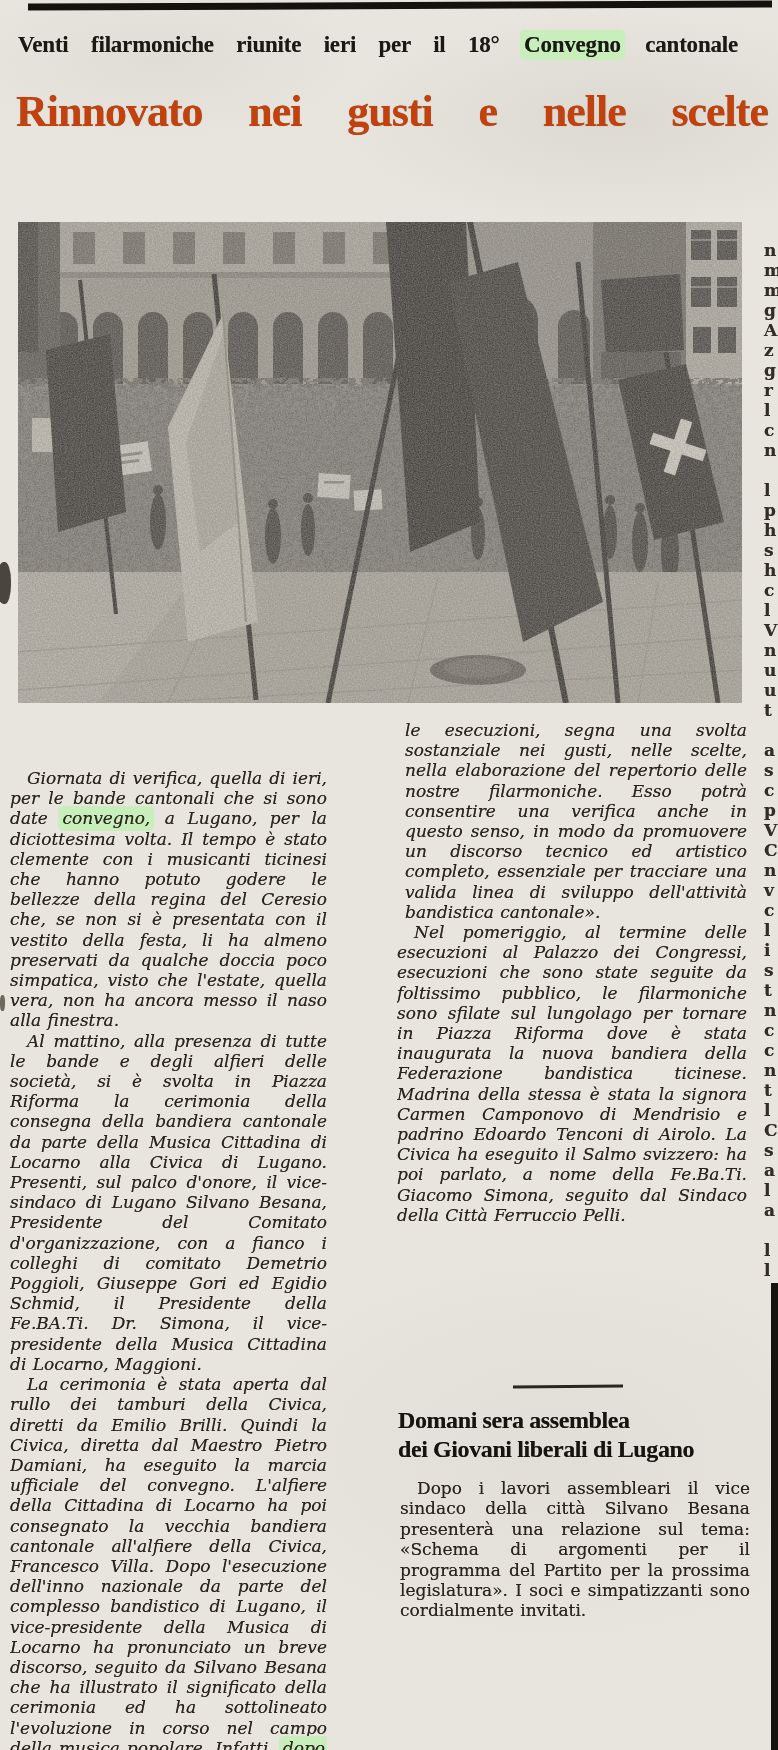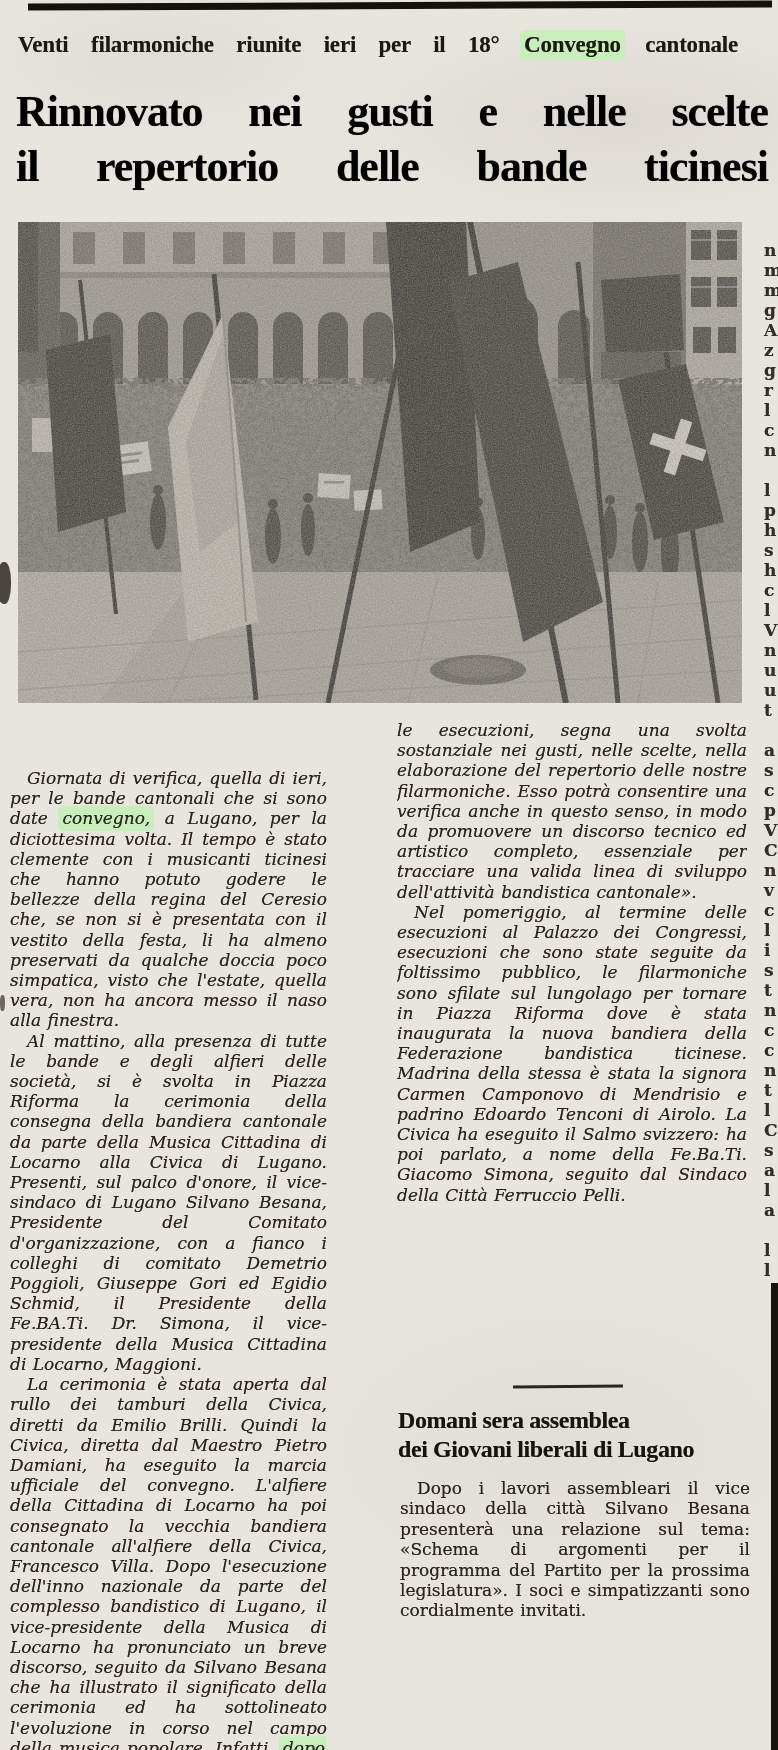--- a/index.html
+++ b/index.html
@@ -33,21 +33,21 @@
     color: #1c1914;
     text-shadow: 0 0 .6px rgba(28,25,20,.55);
     white-space: nowrap; 
   }
   .kicker { white-space: normal; }
 
   
   .headline {
     left: 16px; top: 84px; width: 752px;
     font-family: "Liberation Serif", serif;
-    font-weight: 700; color: #000000;
+    font-weight: 700; color: #c2410c;
     font-size: 44px; line-height: 55px; letter-spacing: -1px;
     text-shadow: 0 0 .7px rgba(20,17,13,.5);
   }
   .headline .hl-line { text-align: justify; text-align-last: justify; }
 
   
   mark {
     background: var(--hl, #c7eebb);
     color: inherit;
     padding: 2px 4px 3px;
@@ -62,21 +62,21 @@
   .photo-frame svg { display: block; filter: blur(.4px) contrast(.96); }
 
   
   .col {
     font-size: 17px; line-height: 20.2px;
     text-align: justify;
     color: #29231b;
     overflow: hidden;
   }
   .col p { margin: 0; text-indent: 17px; text-shadow: 0 0 .5px rgba(40,34,27,.62); word-spacing: 1px; }
-  .col p.no-indent { text-indent: 0; }
+  .col p.no-indent { text-indent: 0; margin-left: 8px; }
   .italic-text { font-style: italic; }
   .col-left  { left: 10px;  top: 720px; width: 317px; height: 1030px; margin-top: 48px; }
   .col-right { left: 397px; top: 720px; width: 350px; height: 648px; }
 
   
   .article-divider {
     left: 513px; top: 1385px; width: 110px; height: 3px;
     background: #2a2620; transform: rotate(-0.4deg);
   }
 
@@ -110,21 +110,20 @@
 </style>
 </head>
 <body>
 
 <div class="abs top-rule"></div>
 
 <div class="abs kicker">Venti filarmoniche riunite ieri per il 18° <mark>Convegno</mark> cantonale</div>
 
 <div class="abs headline">
   <div class="hl-line">Rinnovato nei gusti e nelle scelte</div>
-  <div class="hl-line">il repertorio delle bande ticinesi</div>
 </div>
 
 <div class="abs photo-frame" title="Grainy black-and-white photograph of bandsmen and public gathered in Piazza Riforma, Lugano, with large society flags and banner poles in front of arcaded buildings">
   <svg viewBox="0 0 724 481" width="724" height="481" preserveAspectRatio="none" aria-hidden="true">
     <defs>
       <filter id="heads" x="-2%" y="-2%" width="104%" height="104%">
         <feTurbulence type="fractalNoise" baseFrequency="0.16 0.2" numOctaves="4" seed="11"></feTurbulence>
         <feColorMatrix type="matrix" values="0 0 0 0 0.15  0 0 0 0 0.14  0 0 0 0 0.12  0 0 0 16 -7"></feColorMatrix>
       </filter>
       <filter id="heads2" x="-2%" y="-2%" width="104%" height="104%">

